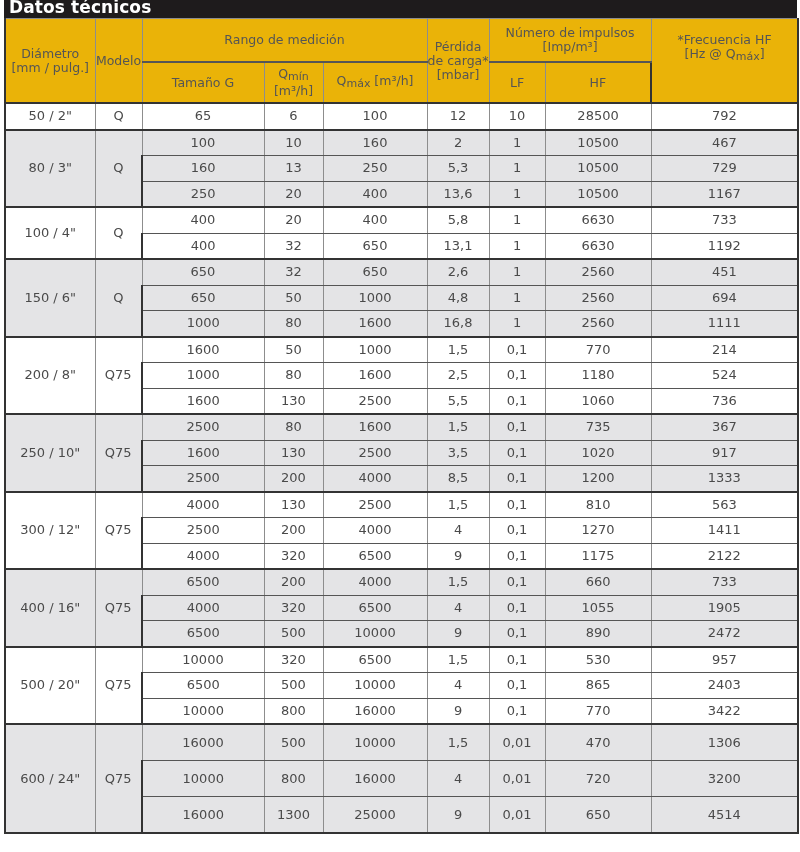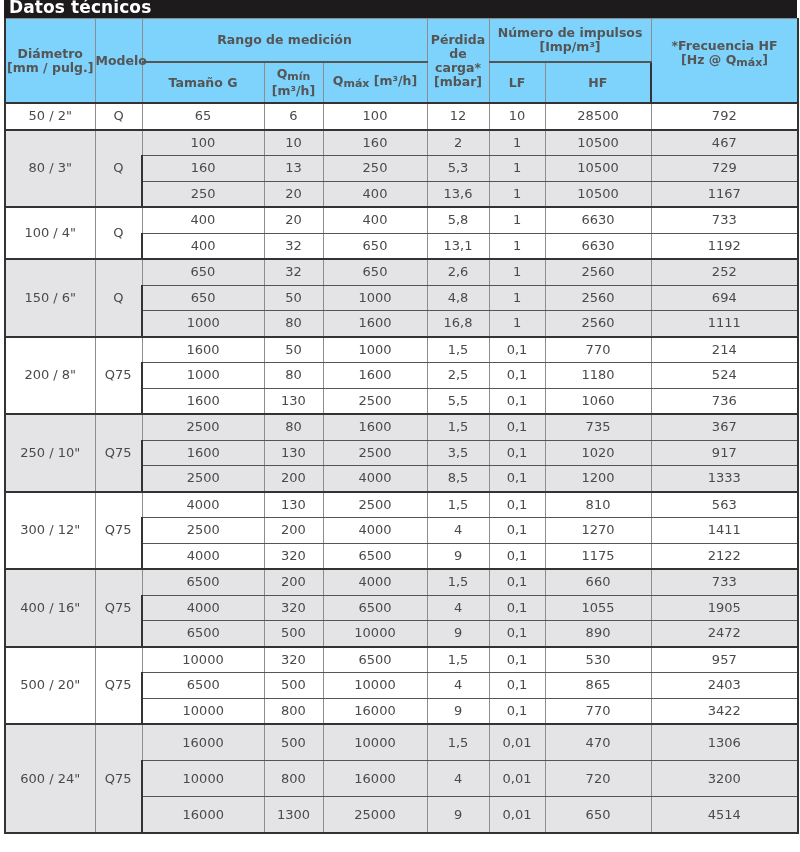--- a/index.html
+++ b/index.html
@@ -6,21 +6,21 @@
   body { width: 800px; height: 852px; position: relative; overflow: hidden;
          font-family: "DejaVu Sans", "Liberation Sans", sans-serif; color: #4a4a4a; }
   .title-bar { position: absolute; left: 4px; top: 0; width: 793px; height: 36px;
                background: #1e1b1c; color: #ffffff; }
   .title-bar span { position: absolute; left: 5px; top: -3px; font-size: 17px; font-weight: bold;
                     font-family: "DejaVu Sans", sans-serif; letter-spacing: 0.1px; }
   table.spec { position: absolute; left: 4px; top: 18px; width: 793px;
                border-collapse: collapse; table-layout: fixed; font-size: 13px; }
   table.spec th, table.spec td { border: 1px solid #8d8d8d; text-align: center; vertical-align: middle;
                padding: 0; line-height: 14px; }
-  table.spec thead th { background: #7dd3fc; font-weight: bold; color: #555; font-size: 12.5px; }
+  table.spec thead th { background: #eab308; font-weight: normal; color: #555; font-size: 12.5px; }
   table.spec thead tr.h1 th { height: 42px; }
   table.spec thead tr.h2 th { height: 39px; }
   table.spec thead tr.h1 th.split { border-bottom: 2px solid #555; }
   .sub { font-size: 11px; vertical-align: -2px; }
   table.spec tbody td { height: 24.5px; border-left: 1px solid #8d8d8d; border-right: 1px solid #8d8d8d;
                border-top: 1.5px solid #555; border-bottom: 1.5px solid #555; }
   table.spec tbody tr.grp-first td { border-top: 2px solid #333; }
   table.spec tbody tr.tall td { height: 35px; }
   tbody.g-white td { background: #ffffff; }
   tbody.g-grey td { background: #e4e4e6; }
@@ -55,21 +55,21 @@
         <span>Diámetro</span><br><span>[mm / pulg.]</span>
       </th>
       <th rowspan="2">Modelo</th>
       <th colspan="3" class="split">Rango de medición</th>
       <th rowspan="2">
         <span>Pérdida de carga*</span><br><span>[mbar]</span>
       </th>
       <th colspan="2" class="split">
         <span>Número de impulsos</span><br><span>[Imp/m³]</span>
       </th>
-      <th rowspan="2" style="vertical-align:top;padding-top:20px;">
+      <th rowspan="2" style="vertical-align:top;padding-top:14px;">
         <span>*Frecuencia HF</span><br><span>[Hz @ Q</span><span class="sub">máx</span><span>]</span>
       </th>
     </tr>
     <tr class="h2">
       <th>Tamaño G</th>
       <th>
         <span>Q</span><span class="sub">mín</span><br><span>[m³/h]</span>
       </th>
       <th>
         <span>Q</span><span class="sub">máx</span><span> [m³/h]</span>
@@ -147,21 +147,21 @@
     <tbody class="g-grey">
       <tr class="grp-first">
         <td rowspan="3" class="group-cell">150 / 6"</td>
         <td rowspan="3" class="group-cell">Q</td>
         <td>650</td>
         <td>32</td>
         <td>650</td>
         <td>2,6</td>
         <td>1</td>
         <td>2560</td>
-        <td>252</td>
+        <td>451</td>
       </tr>
       <tr>
         <td>650</td>
         <td>50</td>
         <td>1000</td>
         <td>4,8</td>
         <td>1</td>
         <td>2560</td>
         <td>694</td>
       </tr>

